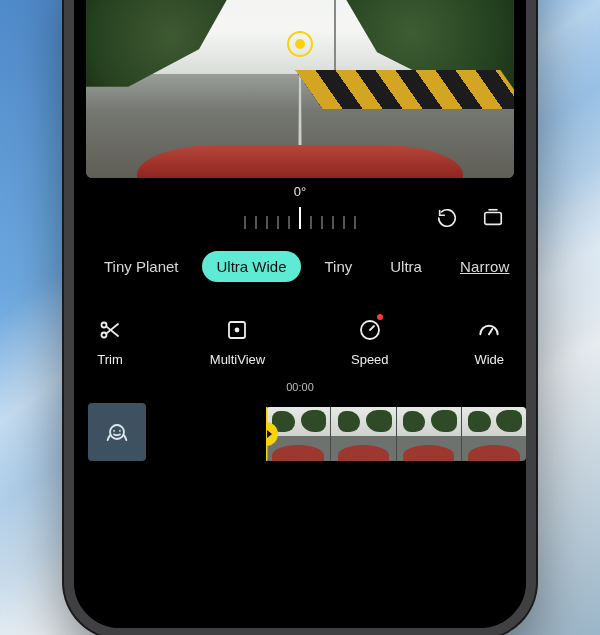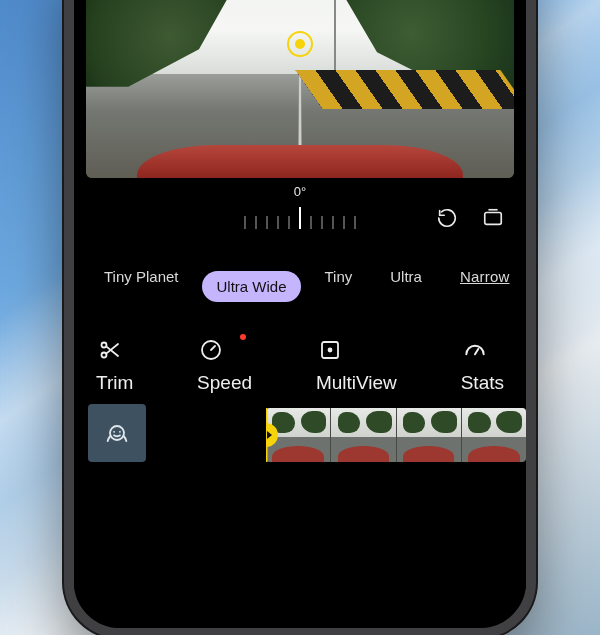--- a/index.html
+++ b/index.html
@@ -134,32 +134,32 @@
     padding: 0 16px;
     gap: 10px;
     overflow:hidden;
     white-space:nowrap;
   }
   .mode {
     font-size:15px; color:#d9d9d9;
     padding:7px 14px;
     border-radius:20px;
   }
-  .mode.active { background:#c4b5fd; color:#111; font-weight:500;margin-top:20px; }
+  .mode.active { background:#5eead4; color:#111; font-weight:500; }
   .mode.clip { letter-spacing:.2px;text-decoration:underline; }
 
   
   .tools {
     margin-top:34px;
     display:flex; justify-content:space-between;
     padding:0 22px;
   }
   .tool {
-    display:flex; flex-direction:column; 
-    gap:8px; color:#eee; font-size:19px;
+    display:flex; flex-direction:column; align-items:center;
+    gap:8px; color:#eee; font-size:13px;
     position:relative;
   }
   .tool .ic {
     width:28px; height:28px; display:flex; align-items:center; justify-content:center;
   }
   .dot-badge {
     position:absolute; top:-2px; right:6px;
     width:6px;height:6px;border-radius:50%;background:#ff3a2e;
   }
 
@@ -267,49 +267,50 @@
           <svg width="24" height="24" viewBox="0 0 24 24" fill="none" stroke="#eee" stroke-width="1.8" stroke-linecap="round">
             <circle cx="6" cy="7" r="2.5"></circle>
               <circle cx="6" cy="17" r="2.5"></circle>
             <path d="M8.2 8.4 20 18"></path>
               <path d="M8.2 15.6 20 6"></path>
           </svg>
         </div>
         <span>Trim</span>
       </div>
       <div class="tool">
+        <div class="ic">
+          <svg width="24" height="24" viewBox="0 0 24 24" fill="none" stroke="#eee" stroke-width="1.8">
+            <rect x="4" y="4" width="16" height="16" rx="2"></rect>
+            <circle cx="12" cy="12" r="2.4" fill="#eee" stroke="none"></circle>
+          </svg>
+        </div>
+        <span>MultiView</span>
+      </div>
+      <div class="tool">
         <div class="dot-badge"></div>
         <div class="ic">
           <svg width="24" height="24" viewBox="0 0 24 24" fill="none" stroke="#eee" stroke-width="1.8" stroke-linecap="round">
             <circle cx="12" cy="12" r="9"></circle>
             <path d="M12 12 16 8"></path>
           </svg>
         </div>
         <span>Speed</span>
       </div>
       <div class="tool">
         <div class="ic">
-          <svg width="24" height="24" viewBox="0 0 24 24" fill="none" stroke="#eee" stroke-width="1.8">
-            <rect x="4" y="4" width="16" height="16" rx="2"></rect>
-            <circle cx="12" cy="12" r="2.4" fill="#eee" stroke="none"></circle>
-          </svg>
-        </div>
-        <span>MultiView</span>
-      </div>
-      <div class="tool">
-        <div class="ic">
           <svg width="26" height="26" viewBox="0 0 24 24" fill="none" stroke="#eee" stroke-width="1.8" stroke-linecap="round">
             <path d="M4 16a8 8 0 0 1 16 0"></path>
             <path d="M12 16l3-5"></path>
           </svg>
         </div>
-        <span>Stats</span>
-      </div>
-    </div>
-
+        <span>Wide</span>
+      </div>
+    </div>
+
+    <div class="timecode">00:00</div>
 
     <div class="bottom">
       <div class="face-btn">
         <svg width="28" height="28" viewBox="0 0 24 24" fill="none" stroke="currentColor" stroke-width="1.6" stroke-linecap="round">
           <circle cx="12" cy="12" r="6"></circle>
           <path d="M9.5 11h.01M14.5 11h.01"></path>
           <path d="M9.5 14c1 1 4 1 5 0"></path>
           <path d="M4 19a8 8 0 0 1 2-4"></path>
           <path d="M20 19a8 8 0 0 0-2-4"></path>
         </svg>

